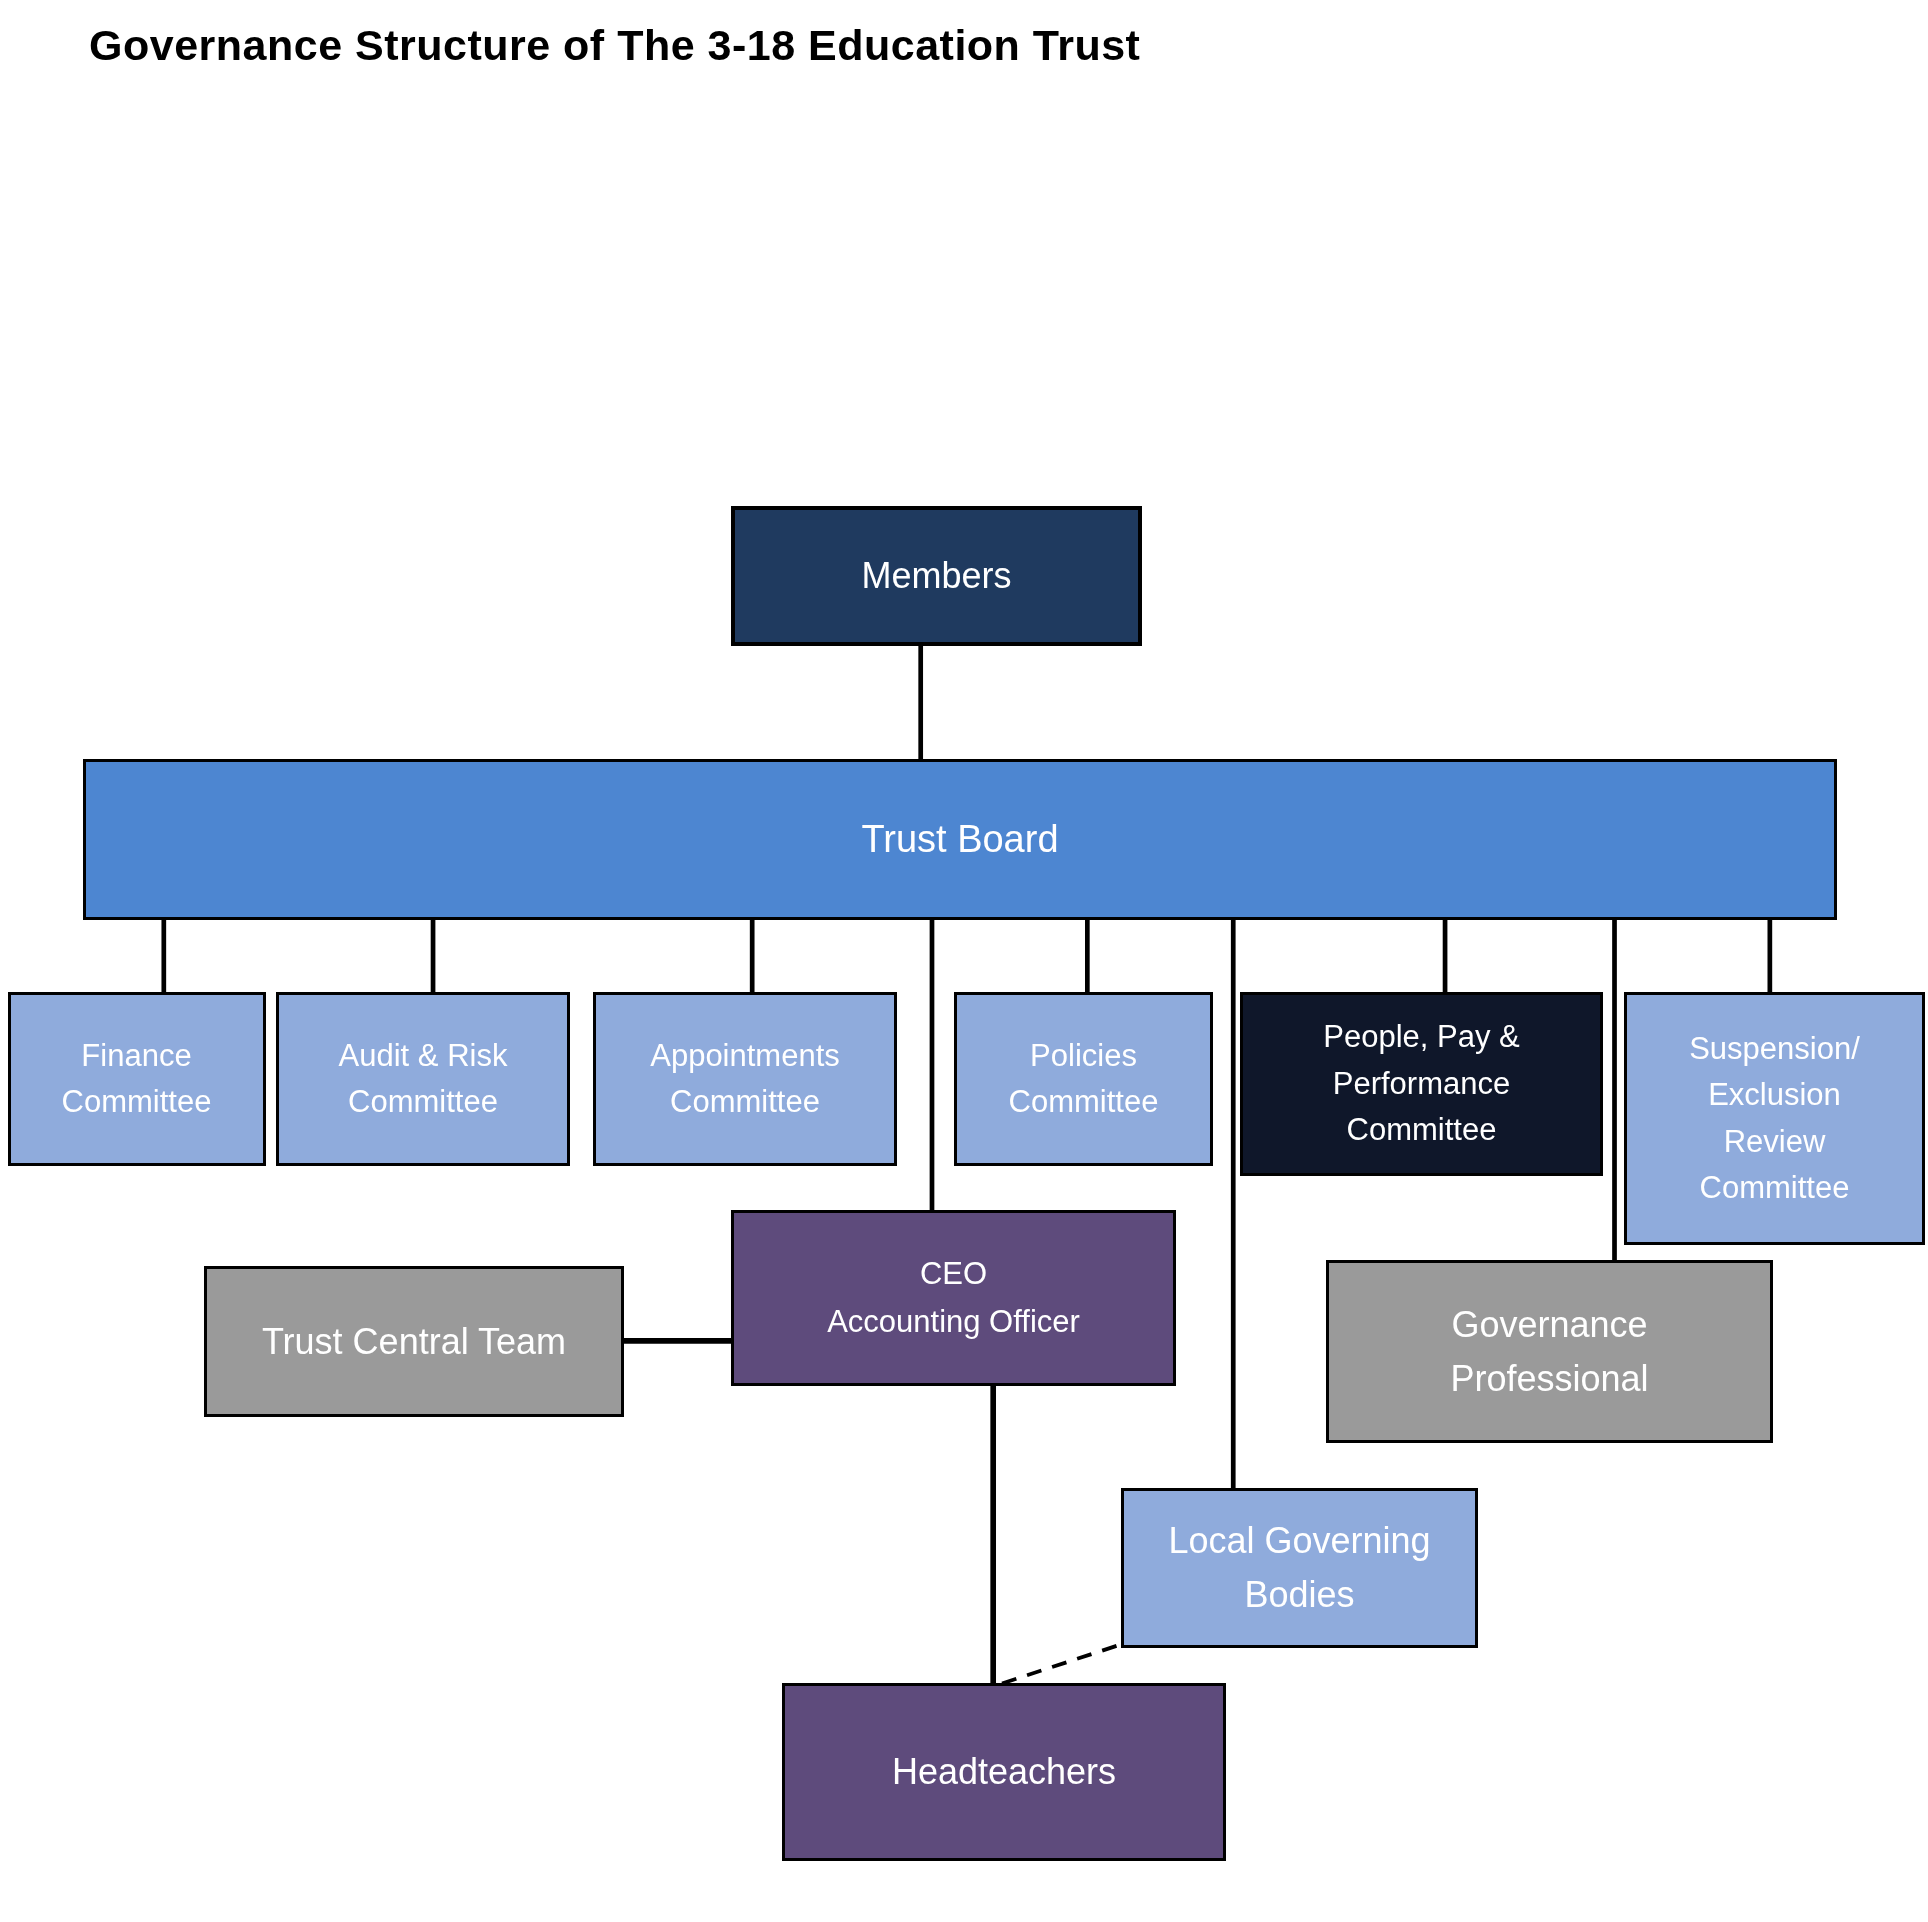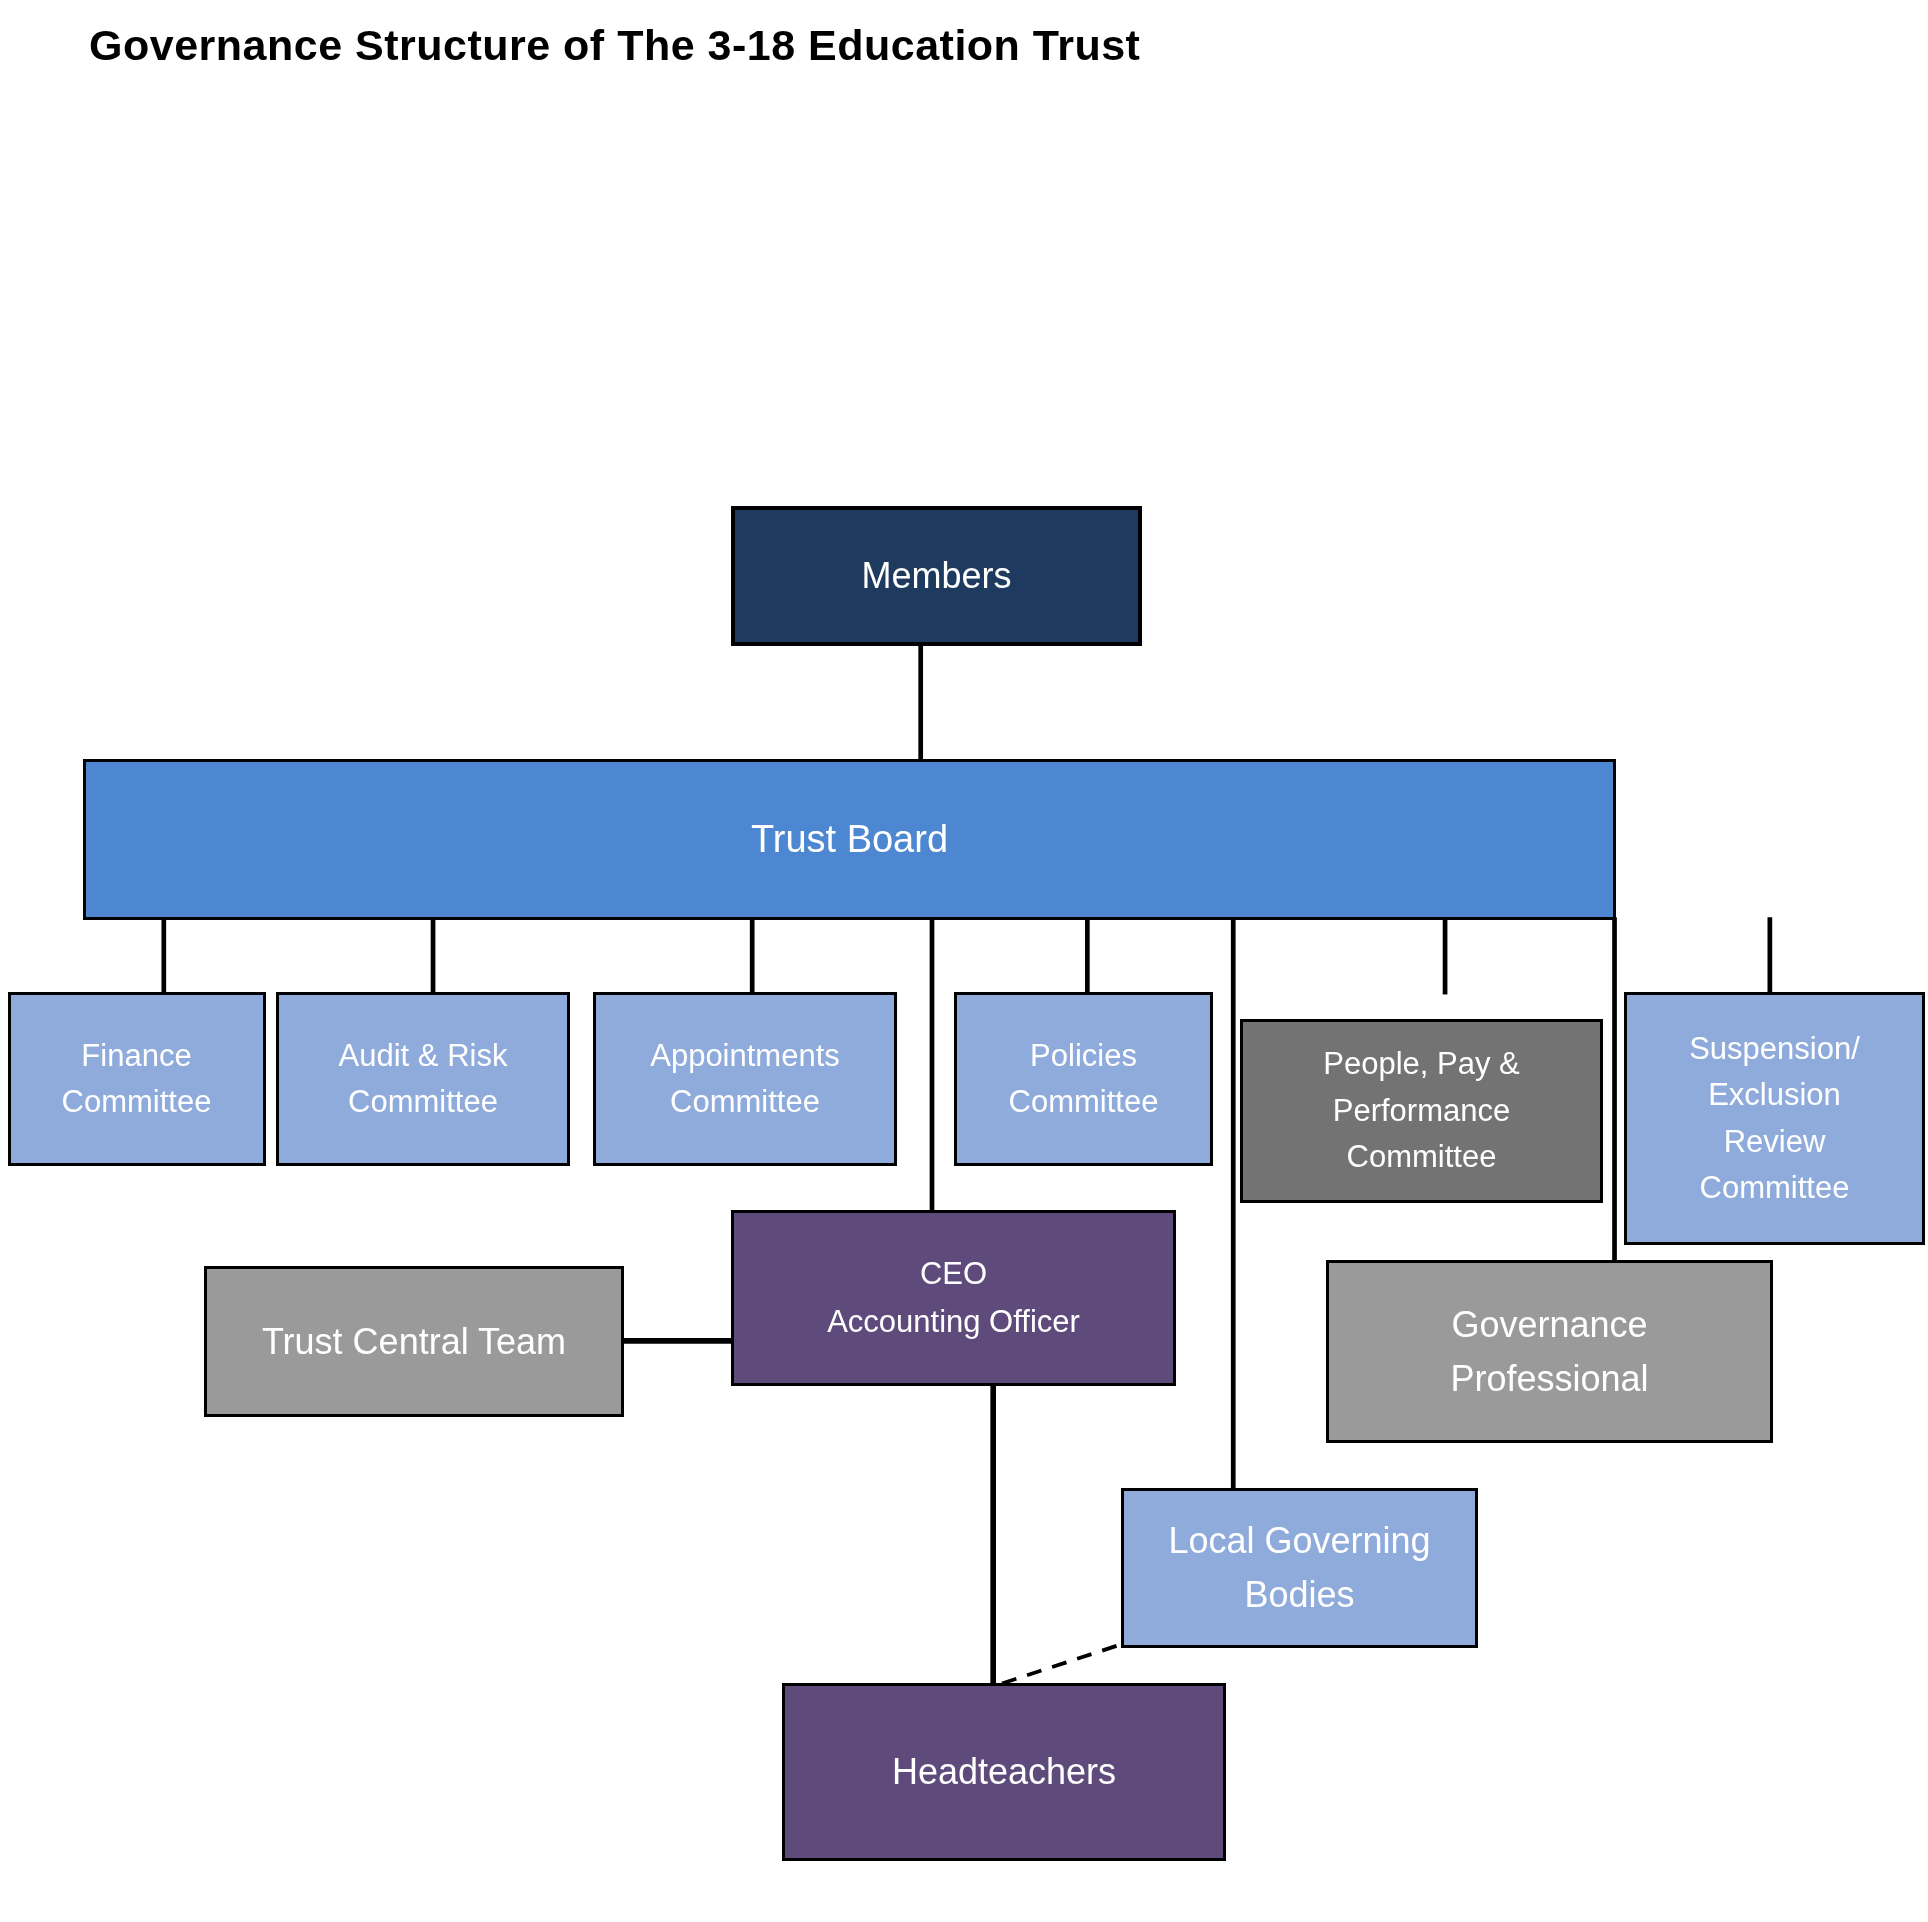--- a/index.html
+++ b/index.html
@@ -74,37 +74,37 @@
     <line class="connector" x1="1535" y1="974" x2="1535" y2="1056" stroke-width="5" stroke="#000000"></line>
     <line class="connector" x1="1715" y1="974" x2="1715" y2="1340" stroke-width="5" stroke="#000000"></line>
     <line class="connector" x1="1880" y1="974" x2="1880" y2="1056" stroke-width="5" stroke="#000000"></line>
     <line class="connector" x1="661" y1="1424" x2="780" y2="1424" stroke-width="6" stroke="#000000"></line>
     <line class="connector" x1="1055" y1="1468" x2="1055" y2="1790" stroke-width="6" stroke="#000000"></line>
     <line class="connector dashed" x1="1186" y1="1748" x2="1058" y2="1790" stroke-width="4" stroke-dasharray="16 12" stroke="#000000"></line>
   </svg>
 
   <div class="node big" style="left: 731px; top: 506px; width: 411px; height: 140px; border-width: 4.7px; background-color: rgb(31, 58, 95);">Members</div>
 
-  <div class="node" style="left: 83px; top: 759px; width: 1533px; height: 161px; background-color: rgb(77, 134, 209);">
+  <div class="node" style="left: 83px; top: 759px; width: 1754px; height: 161px; background-color: rgb(77, 134, 209);">
     <div class="tb-title">Trust Board</div>
   </div>
 
   <div class="node committee" style="left: 7.5px; top: 992px; width: 258px; height: 174px; background-color: rgb(143, 171, 220);">Finance
 Committee</div>
 
   <div class="node committee" style="left: 276px; top: 992px; width: 294px; height: 174px; background-color: rgb(143, 171, 220);">Audit &amp; Risk
 Committee</div>
 
   <div class="node committee" style="left: 593px; top: 992px; width: 304px; height: 174px; background-color: rgb(143, 171, 220); text-align: center;">Appointments
 Committee</div>
 
   <div class="node committee" style="left: 954px; top: 992px; width: 259px; height: 174px; background-color: rgb(143, 171, 220);">Policies
 Committee</div>
 
-  <div class="node committee" style="left: 1240px; top: 992px; width: 363px; height: 184px; background-color: #737373; margin-top: 27px;">People, Pay &amp;
+  <div class="node committee" style="left: 1240px; top: 992px; width: 363px; height: 184px; background-color: #0f172a;">People, Pay &amp;
 Performance
 Committee</div>
 
   <div class="node committee" style="left: 1624px; top: 992px; width: 301px; height: 253px; background-color: rgb(143, 171, 220);">Suspension/
 Exclusion
 Review
 Committee</div>
 
   <div class="node" style="left: 731px; top: 1210px; width: 445px; height: 176px; background-color: rgb(94, 75, 124);">
     <div class="ceo-line">CEO</div>

